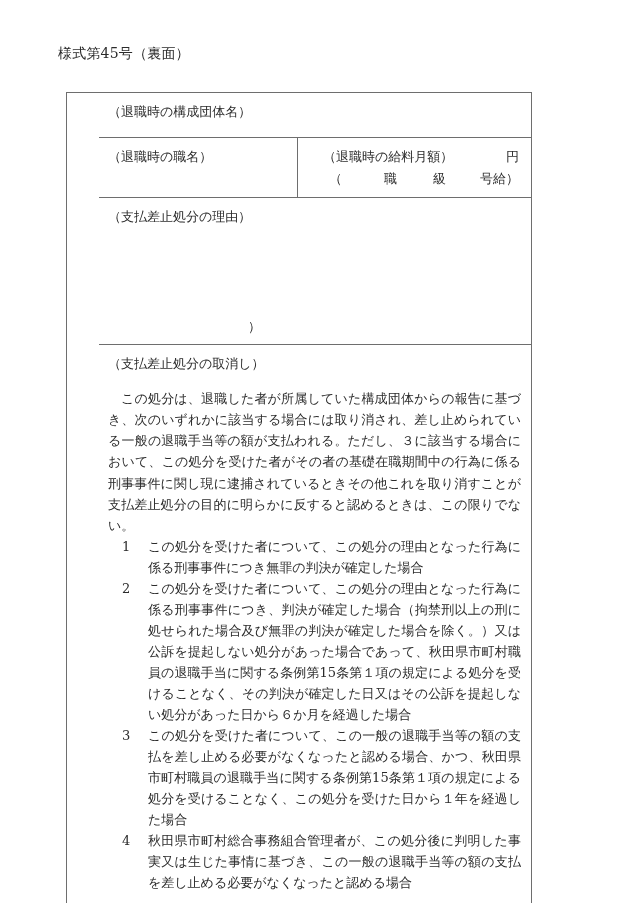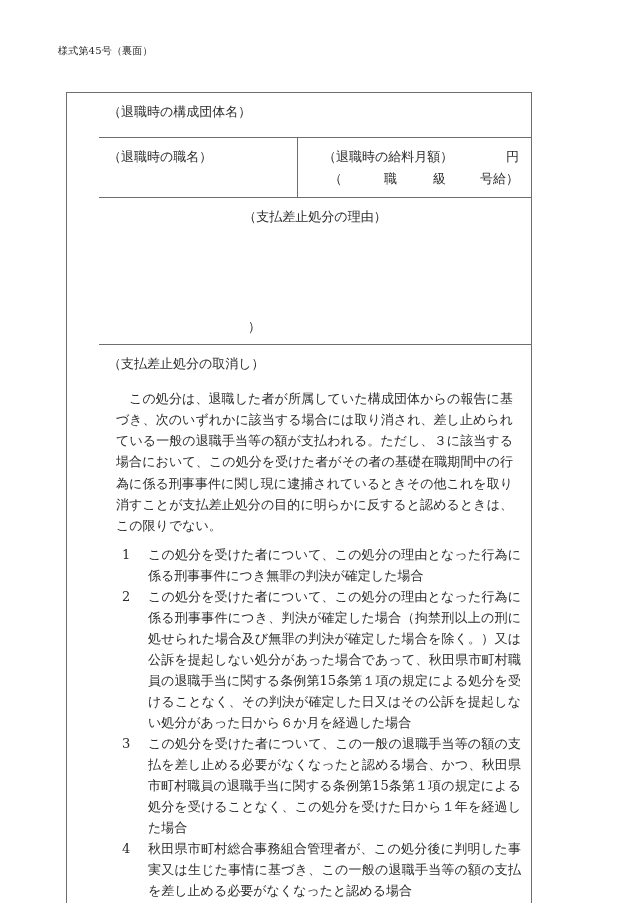--- a/index.html
+++ b/index.html
@@ -22,21 +22,21 @@
     width: 630px;
     height: 903px;
     overflow: hidden;
   }
 
   
   .form-number {
     position: absolute;
     left: 58px;
     top: 44px;
-    font-size: 10px;
+    font-size: 14px;
     line-height: 1.4;
     letter-spacing: 0.2px;
     white-space: nowrap;
   }
 
   
   .form-table {
     position: absolute;
     left: 66px;
     top: 92px;
@@ -101,21 +101,20 @@
   .salary-line-2 .sp-b { padding-left: 42px; }
   .salary-line-2 .sp-c { padding-left: 36px; }
   .salary-line-2 .sp-d { padding-left: 34px; }
 
   
   .row-reason .cell {
     width: 100%;
     height: 146px;
     position: relative;
     padding: 9px 9px 6px 9px;
-    text-align: center;
   }
   .reason-penal {
     position: absolute;
     left: 9px;
     right: 9px;
     bottom: 7px;
     display: flex;
     justify-content: space-between;
     padding-left: 140px;
     white-space: nowrap;
@@ -128,21 +127,21 @@
   }
 
   .para-head {
     font-size: 13px;
     line-height: 1.62;
     margin: 0 0 14px 0;
   }
   .para-body {
     font-size: 13px;
     line-height: 1.62;
-    margin: 8px;
+    margin: 0;
     text-align: justify;
     text-justify: inter-character;
     text-indent: 13px;
   }
 
   ol.clause-list {
     list-style: none;
     margin: 0;
     padding: 0;
   }

